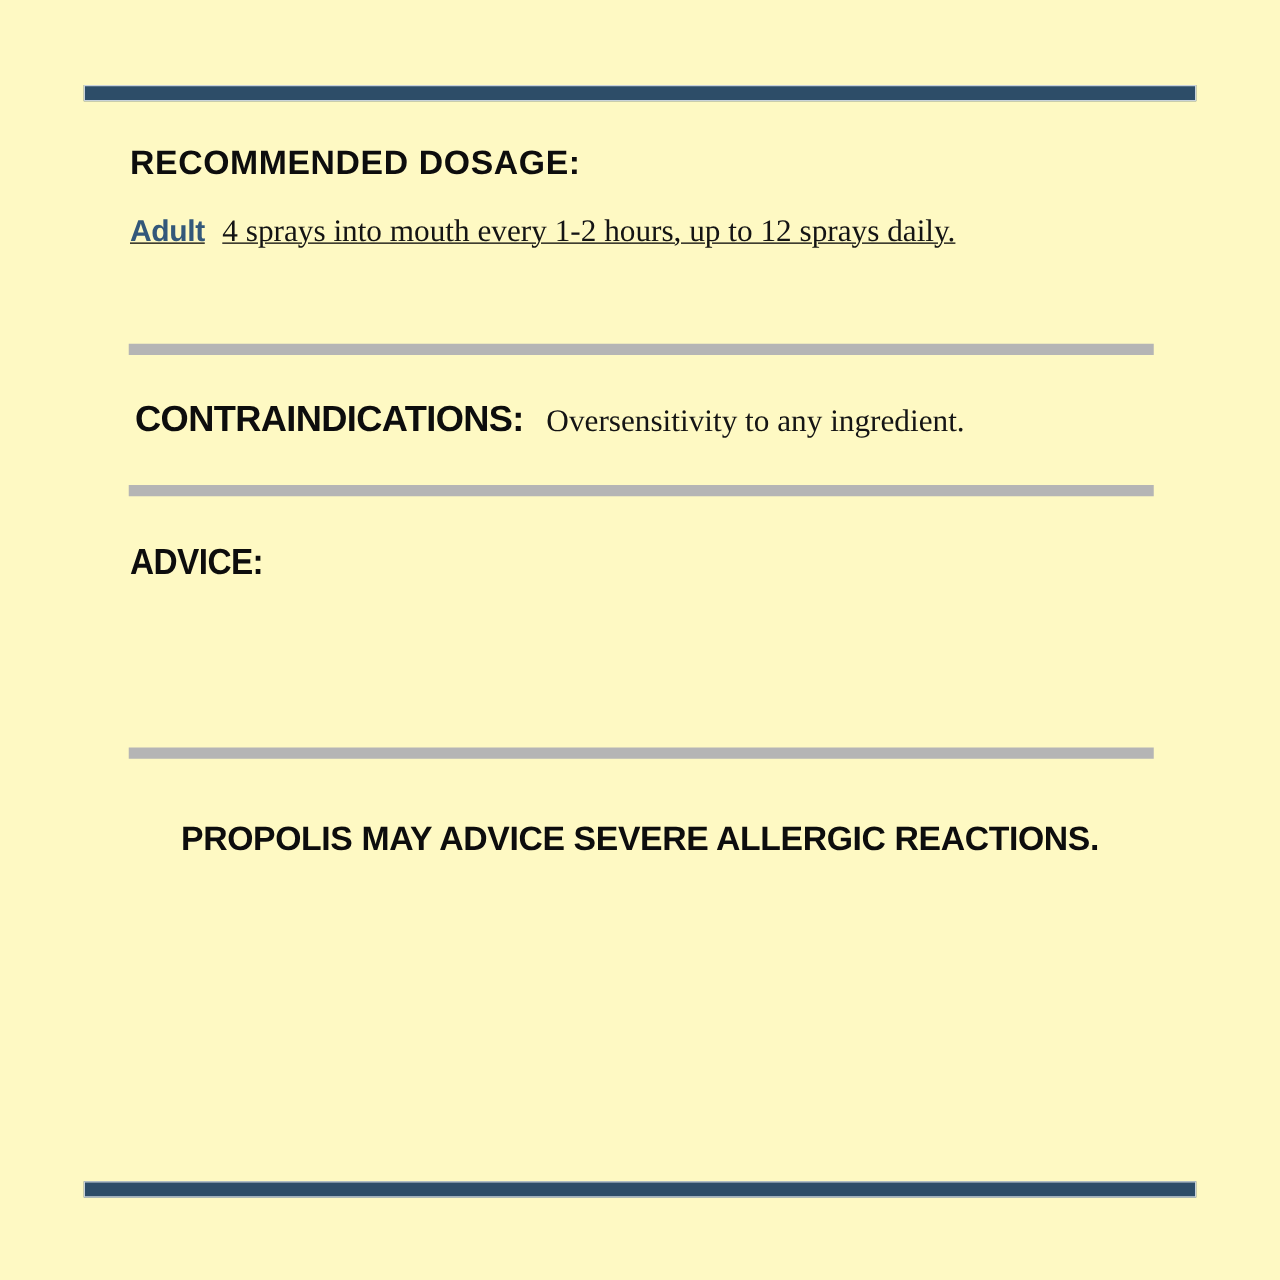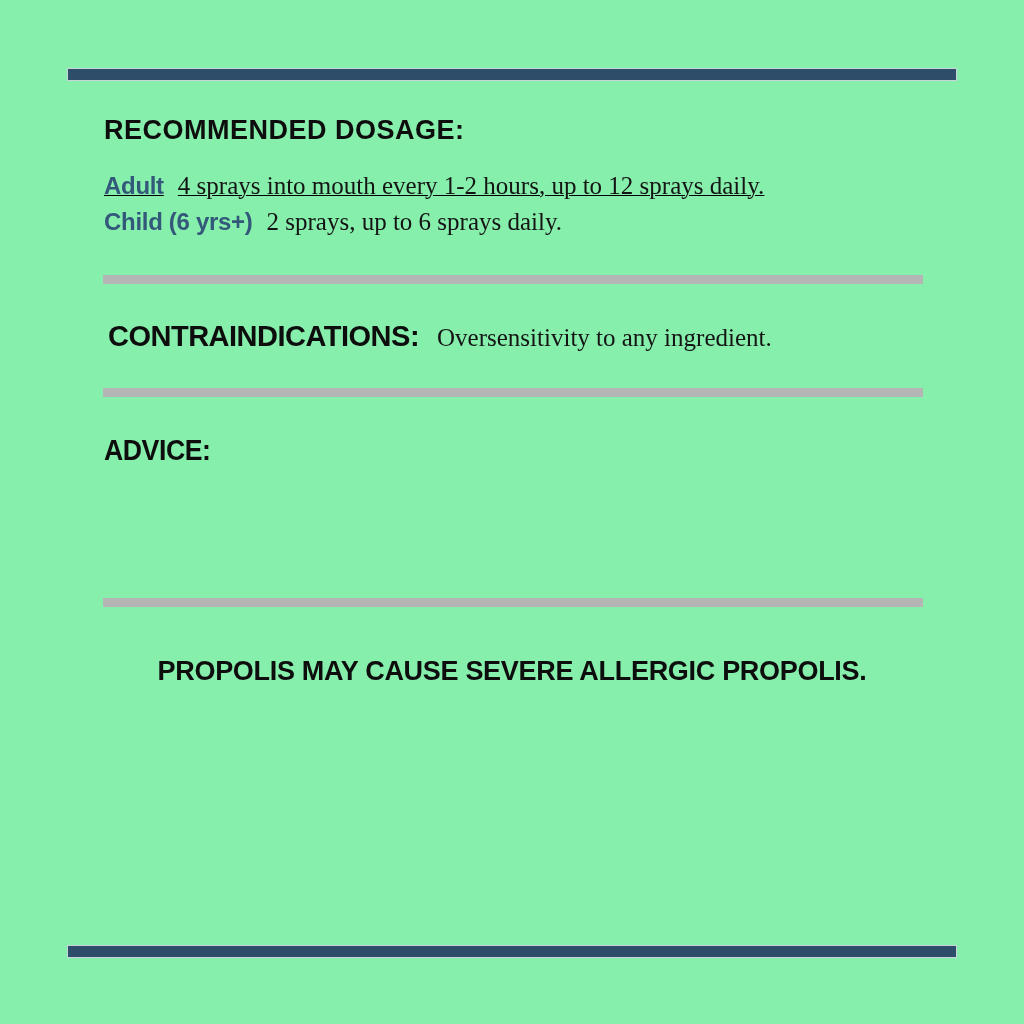--- a/index.html
+++ b/index.html
@@ -5,21 +5,21 @@
   html, body {
     margin: 0;
     padding: 0;
     background: #ffffff;
     font-family: "Liberation Sans", sans-serif;
   }
   .page {
     position: relative;
     width: 1024px;
     height: 1024px;
-    background: #86efac;
+    background: #fef9c3;
     overflow: hidden;
   }
   .accent-bar {
     position: absolute;
     left: 67px;
     width: 890px;
     height: 13px;
     background: #2d4d68;
     box-shadow: 0 0 0 1px #c8d2da inset;
   }
@@ -108,35 +108,32 @@
 <div class="page">
 
   <div class="accent-bar top"></div>
 
   <div class="h-main" style="top:115px;">RECOMMENDED DOSAGE:</div>
 
   <div class="dosage-row" style="top:172px;text-decoration:underline;">
     <span class="dosage-label">Adult</span><span class="serif">4 sprays into mouth every 1-2 hours, up to 12 sprays daily.</span>
   </div>
 
-  <div class="dosage-row" style="top:208px;">
-    <span class="dosage-label">Child (6 yrs+)</span><span class="serif">2 sprays, up to 6 sprays daily.</span>
-  </div>
 
   <div class="divider d1"></div>
 
   <div class="inline-heading-row" style="top:320px;">
     <span class="h-inline">CONTRAINDICATIONS:</span>
     <span class="serif">Oversensitivity to any ingredient.</span>
   </div>
 
   <div class="divider d2"></div>
 
   <div class="h-main h-condensed" style="top:434px;">ADVICE:</div>
 
 
   <div class="divider d3"></div>
 
-  <div class="warning">PROPOLIS MAY CAUSE SEVERE ALLERGIC PROPOLIS.</div>
+  <div class="warning">PROPOLIS MAY ADVICE SEVERE ALLERGIC REACTIONS.</div>
 
   <div class="accent-bar bottom"></div>
 
 </div>
 
 </body></html>

